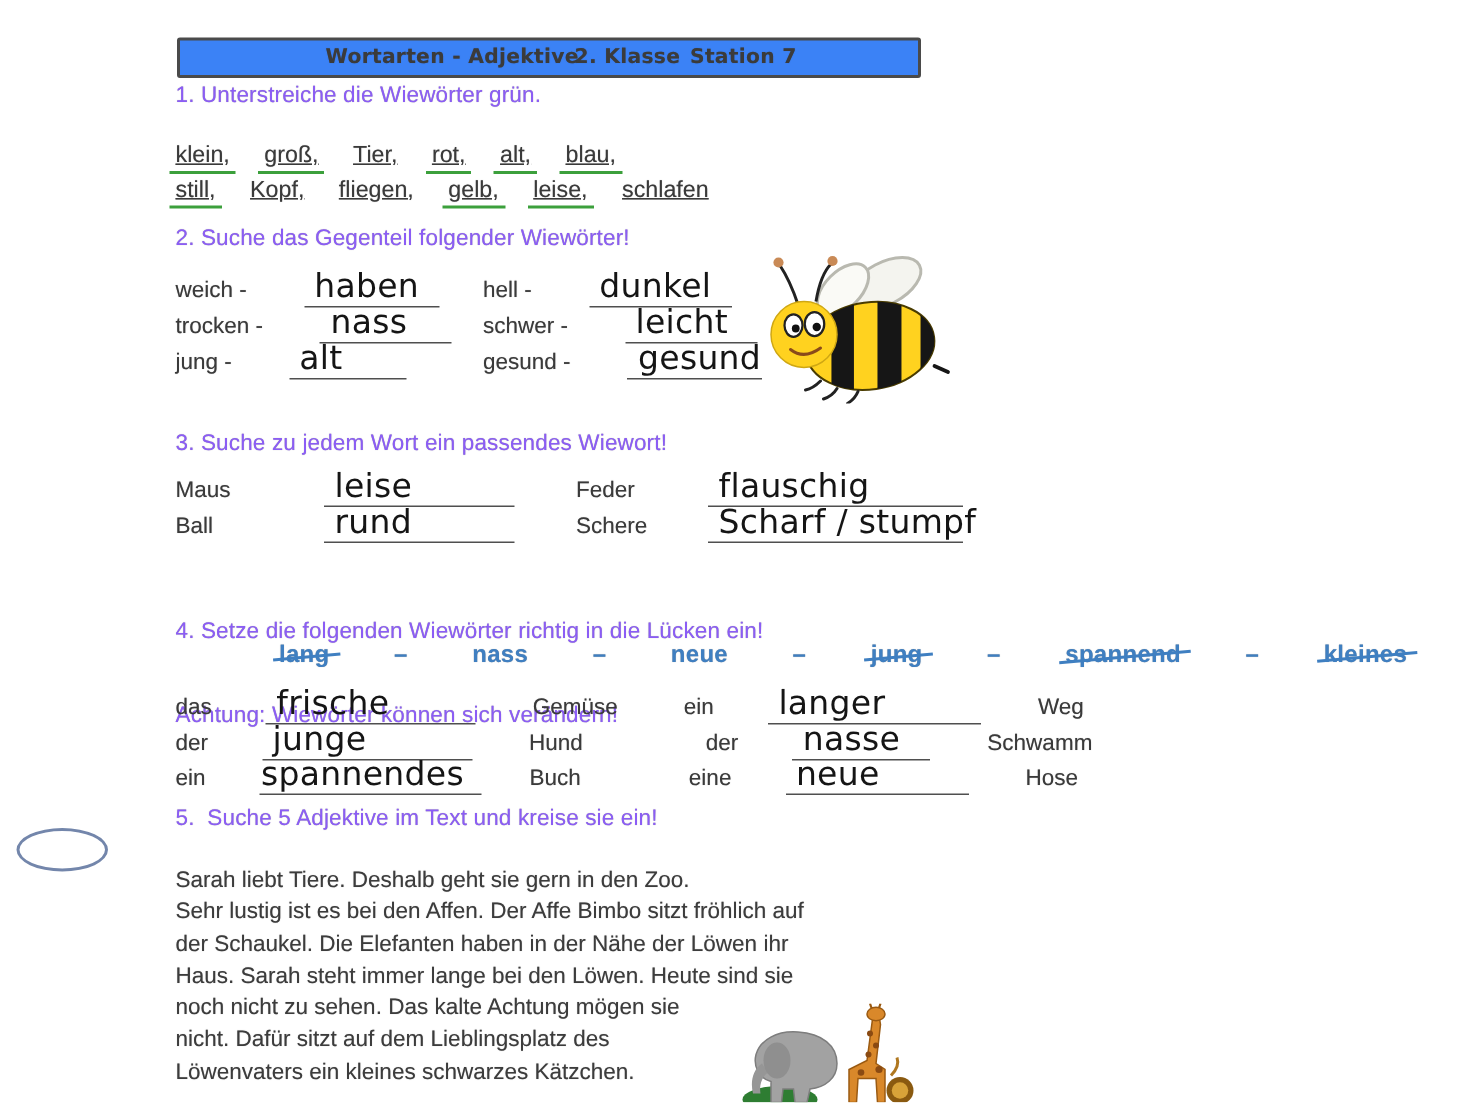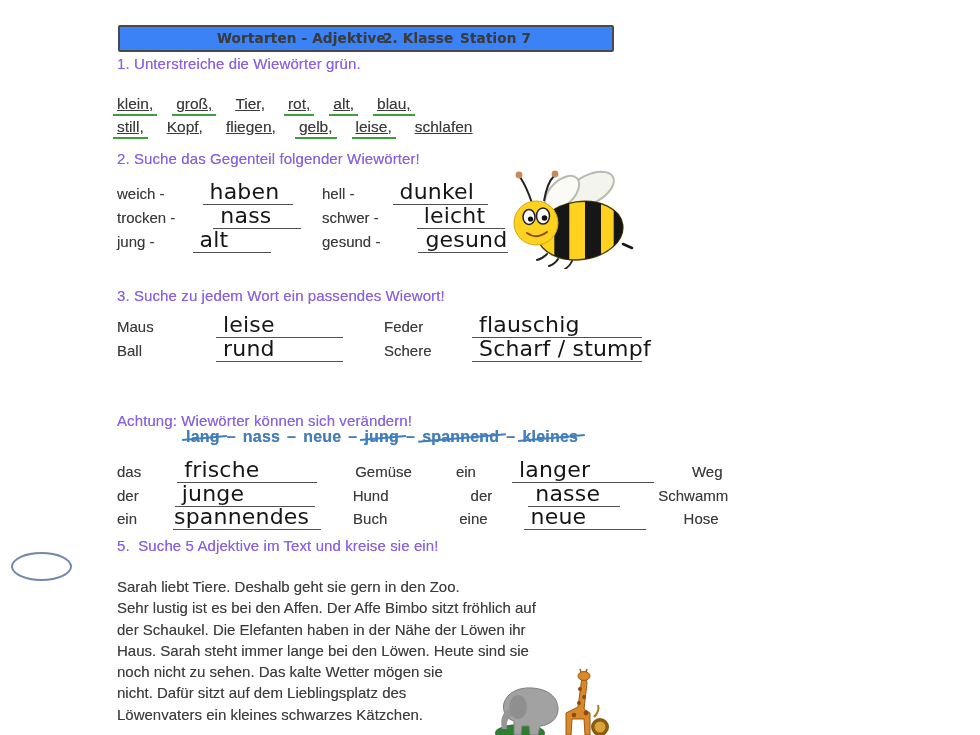--- a/index.html
+++ b/index.html
@@ -43,21 +43,21 @@
   .t2-left{position:absolute; left:117px; top:179px;}
   .t2-right{position:absolute; left:322px; top:179px;}
   
   .t3-rows{position:absolute; left:117px; top:312px;}
   .t3-rows .arow{height:24px;}
   .lw{display:inline-block; width:67px; white-space:pre;}
   .rw{display:inline-block; width:50px; margin-left:9px; margin-right:6px; white-space:pre;}
   
   .wordbank{
     position:absolute; left:186px; top:428px; display:flex; align-items:flex-end;
-    font-size:16px; font-weight:700; color:#3f7fc1; letter-spacing:.2px;
+    font-size:16px; font-weight:700; color:#3f7fc1; letter-spacing:.2px;gap:36px;
   }
   .wb{position:relative; white-space:pre;}
   .wb[data-struck="true"]::after{
     content:""; position:absolute; left:-4px; right:-7px; top:52%; height:2.2px;
     background:#3f7fc1; transform:rotate(-5deg);
   }
   .wbsep{margin:0 7px;}
   .t4-rows{position:absolute; left:117px; top:457px;}
   .t4-rows .arow{height:23.5px;}
   .art{margin-right:4px; white-space:pre;}
@@ -175,20 +175,21 @@
     </div>
     <div class="arow">
       <span class="lw">Ball</span>
       <span class="aline w127"><span class="ans">rund</span></span>
       <span class="rw">Schere</span>
       <span class="aline w170"><span class="ans">Scharf / stumpf</span></span>
     </div>
   </div>
 
   <div class="gh" style="top:375px">
+    <div>4. Setze die folgenden Wiewörter richtig in die Lücken ein!</div>
     <div>Achtung: Wiewörter können sich verändern!</div>
   </div>
   <div class="wordbank">
     <span class="wb" data-struck="true">lang</span>
       <span class="wbsep">–</span>
     <span class="wb" data-struck="false">nass</span>
       <span class="wbsep">–</span>
     <span class="wb" data-struck="false">neue</span>
       <span class="wbsep">–</span>
     <span class="wb" data-struck="true">jung</span>
@@ -226,21 +227,21 @@
 
   <div class="gh" style="top:537px">5.  Suche 5 Adjektive im Text und kreise sie ein!</div>
 
   <div class="oval"></div>
 
   <div class="para">
     <div>Sarah liebt Tiere. Deshalb geht sie gern in den Zoo.</div>
     <div>Sehr lustig ist es bei den Affen. Der Affe Bimbo sitzt fröhlich auf</div>
     <div>der Schaukel. Die Elefanten haben in der Nähe der Löwen ihr</div>
     <div>Haus. Sarah steht immer lange bei den Löwen. Heute sind sie</div>
-    <div>noch nicht zu sehen. Das kalte Wetter mögen sie</div>
+    <div>noch nicht zu sehen. Das kalte Achtung mögen sie</div>
     <div>nicht. Dafür sitzt auf dem Lieblingsplatz des</div>
     <div>Löwenvaters ein kleines schwarzes Kätzchen.</div>
   </div>
 
   <svg class="animals" viewBox="0 0 116 66" aria-hidden="true">
     <ellipse cx="26" cy="64" rx="25" ry="9" fill="#2e7d32"></ellipse>
     <path d="M20 52 C 12 50 8 42 10 34 C 13 24 24 18 38 19 C 54 20 64 28 64 40 C 64 50 56 56 46 57 L 44 66 L 36 66 L 35 57 L 28 57 L 27 66 L 20 66 Z" fill="#a2a2a2" stroke="#7d7d7d" stroke-width="1"></path>
     <path d="M14 40 C 8 44 6 52 8 60 L 13 60 C 12 54 14 49 18 46 Z" fill="#969696"></path>
     <ellipse cx="24" cy="38" rx="9" ry="12" fill="#8f8f8f"></ellipse>
     <path d="M88 8 L 92 8 L 93 14 L 90 40 L 96 44 L 96 66 L 91 66 L 90 50 L 78 50 L 77 66 L 72 66 L 72 44 L 84 38 Z" fill="#d9882a" stroke="#9a5a12" stroke-width="1"></path>

